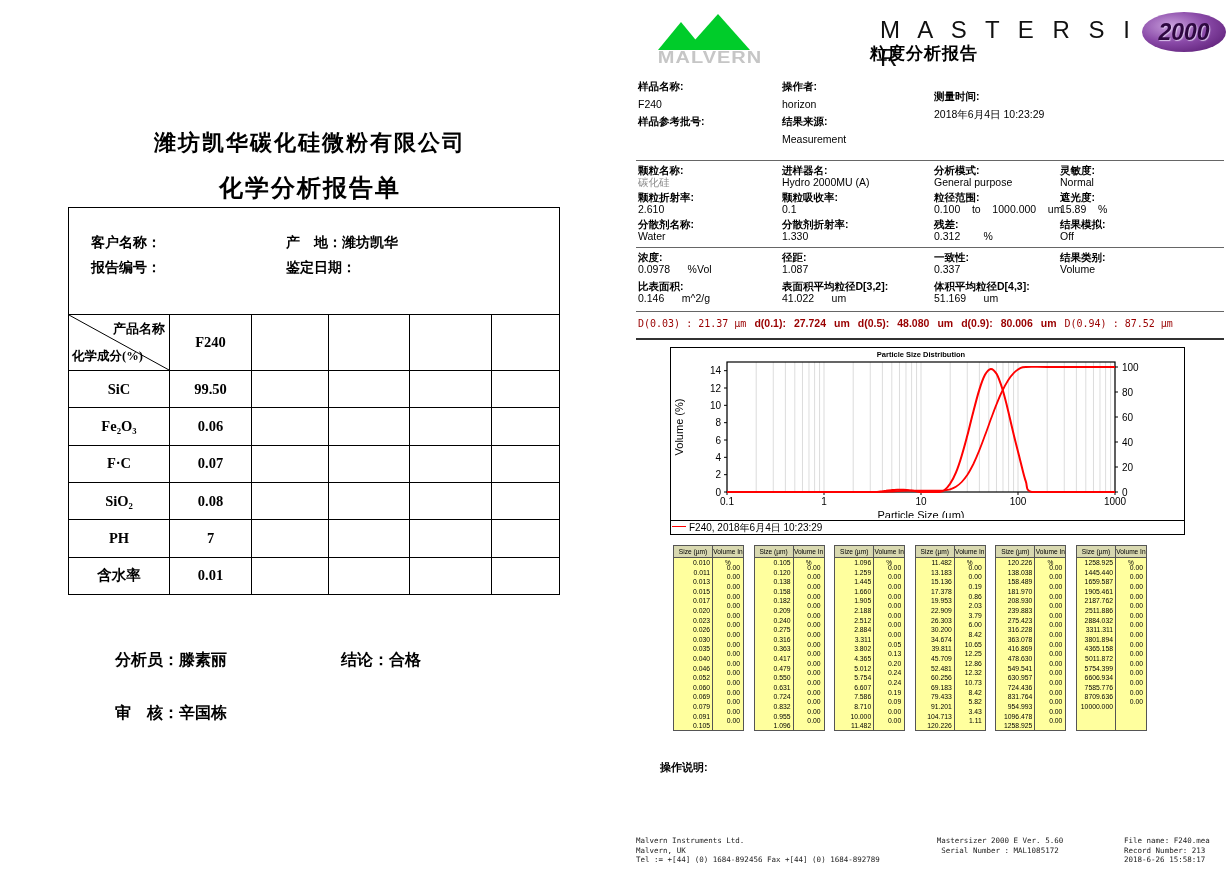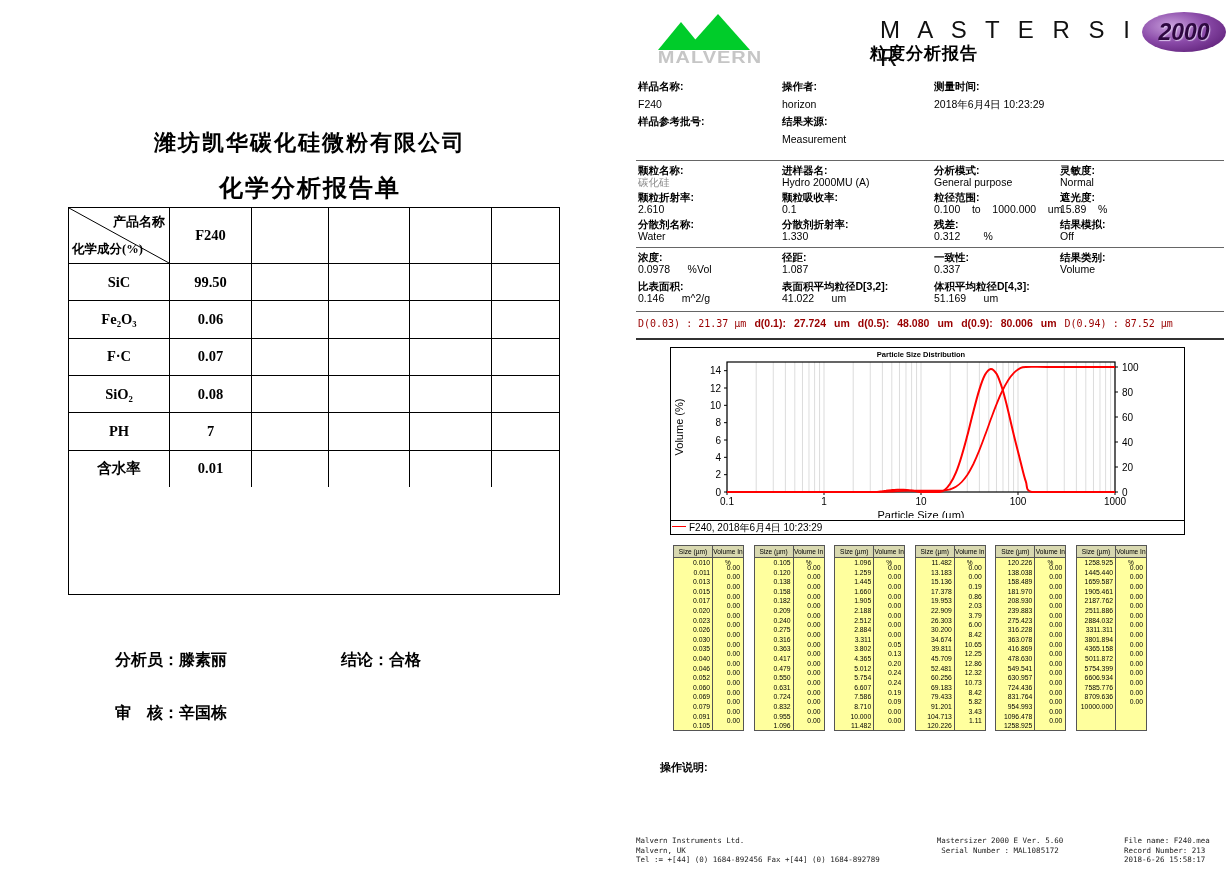--- a/index.html
+++ b/index.html
@@ -86,20 +86,26 @@
 </head>
 <body>
 
 <div id="page">
 
   <section id="left-report">
     <div class="l-title" id="company-title">潍坊凯华碳化硅微粉有限公司</div>
     <div class="l-title" id="report-title">化学分析报告单</div>
 
     <div id="chem-box">
+      <div id="chem-box-top">
+        <div class="info-line" style="left:22px;top:26px;">客户名称：</div>
+        <div class="info-line" style="left:217px;top:26px;"><span>产    地：</span><span>潍坊凯华</span></div>
+        <div class="info-line" style="left:22px;top:51px;">报告编号：</div>
+        <div class="info-line" style="left:217px;top:51px;">鉴定日期：</div>
+      </div>
       <div id="chem-grid">
           <div class="chem-cell corner">
             <svg viewBox="0 0 100 55" preserveAspectRatio="none">
               <line x1="0" y1="0" x2="100" y2="55" stroke="#000" stroke-width="1"></line>
             </svg>
             <span class="c-top">产品名称</span>
             <span class="c-bottom">化学成分(%)</span>
           </div>
           <div class="chem-cell bl">F240</div>
           <div class="chem-cell bl"></div>
@@ -176,21 +182,21 @@
         <div class="info-col" style="left: 144px;">
           <div class="pair">
             <div class="lbl">操作者:</div>
             <div class="val">horizon</div>
           </div>
           <div class="pair">
             <div class="lbl">结果来源:</div>
             <div class="val">Measurement</div>
           </div>
         </div>
-        <div class="info-col" style="left: 296px;">
+        <div class="info-col" style="left: 296px; margin-top: 10px;">
           <div class="pair">
             <div class="lbl">测量时间:</div>
             <div class="val">2018年6月4日 10:23:29</div>
           </div>
         </div>
       </div>
     <div class="hr" style="top:160px;"></div>
     <div id="sec2" class="info-sec">
         <div class="info-col" style="left: 0px;">
           <div class="pair">

